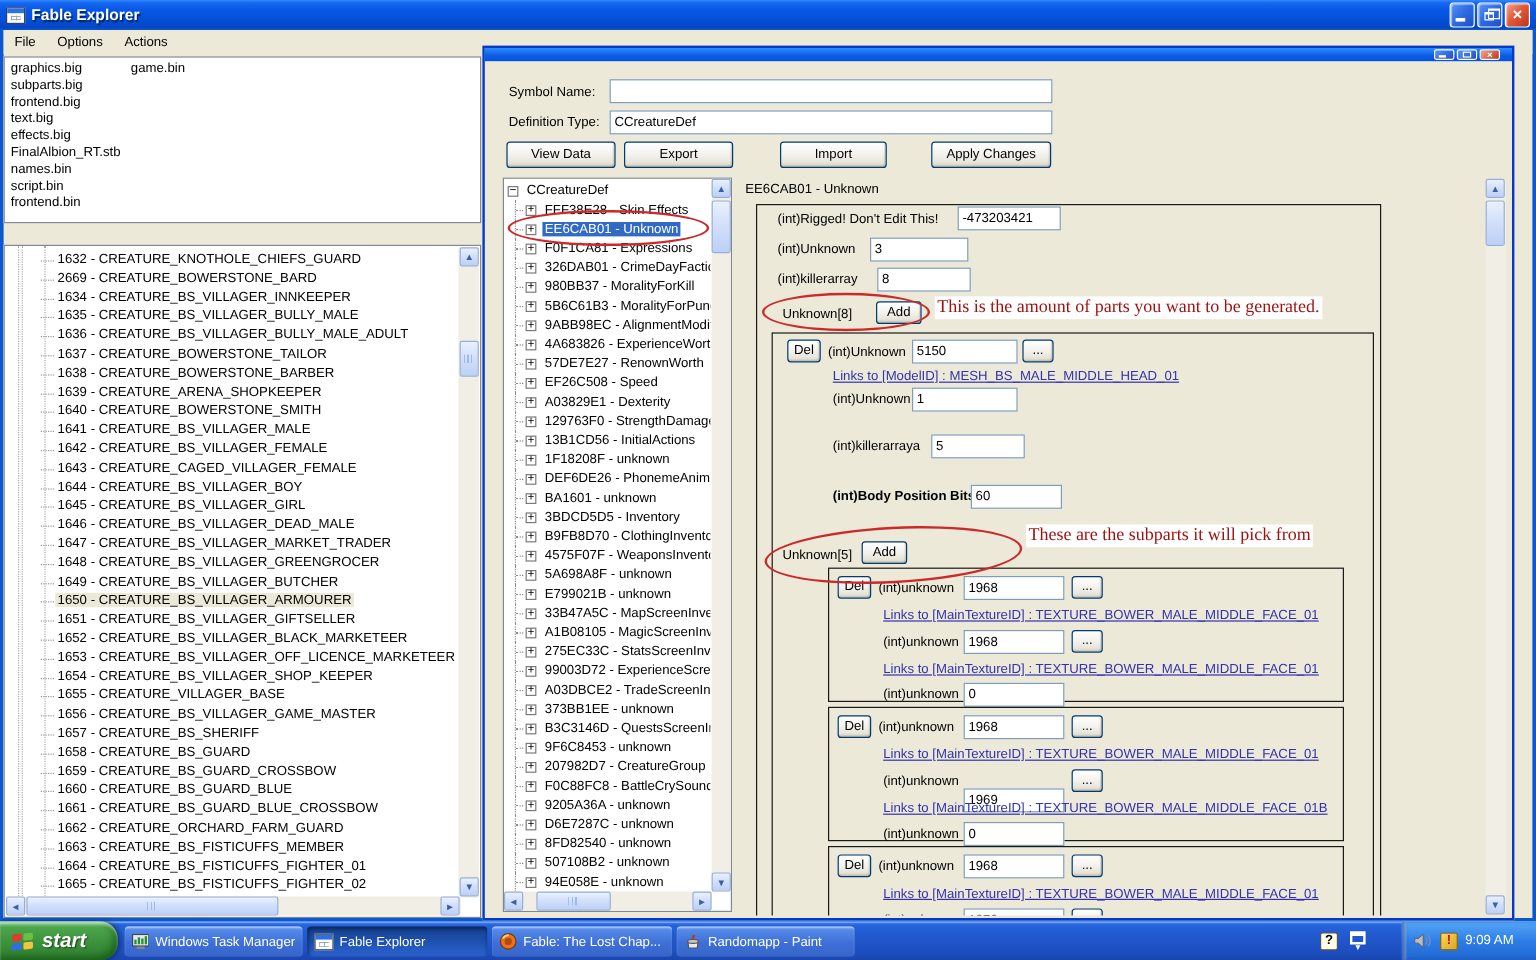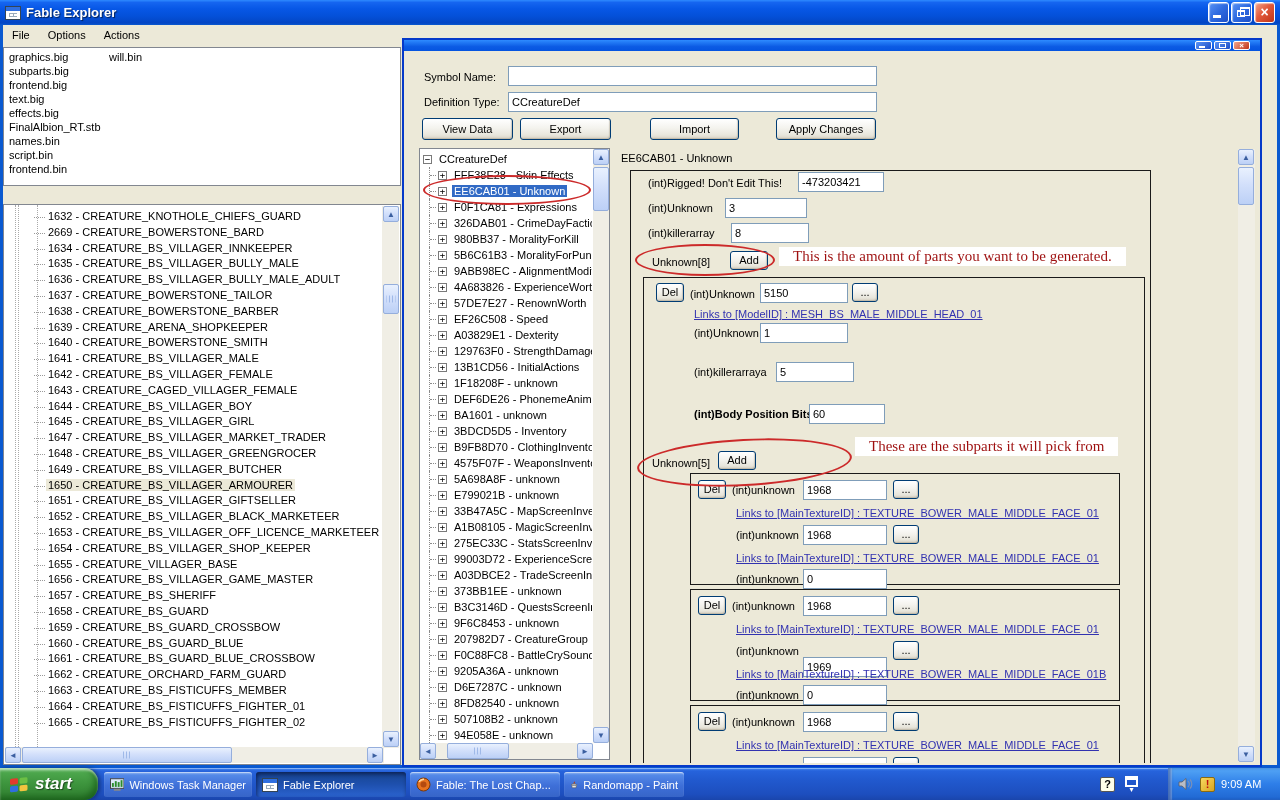--- a/index.html
+++ b/index.html
@@ -73,21 +73,21 @@
   .tree-children .trow::after{content:"";position:absolute;left:10px;top:8px;width:6px;border-top:1px dotted #8a8a8a;}
   .expbox{flex:none;width:9px;height:9px;border:1px solid #7A7A7A;background:#fff;
     font-family:"DejaVu Sans Mono",monospace;font-size:9px;line-height:7px;text-align:center;margin-right:5px;z-index:1;}
   .trow.root{padding-left:3px;}
 
   
   .detail{position:absolute;left:618px;top:149px;width:620px;height:614px;overflow:hidden;background:#ECE9D8;}
   .blackbox{position:absolute;border:1px solid #1a1a1a;}
   .link{position:absolute;color:#3232B0;text-decoration:underline;white-space:nowrap;}
   .annot{position:absolute;background:#fff;color:#9E1010;font-family:"Liberation Serif",serif;font-size:15px;
-    white-space:nowrap;padding:1px 14px;z-index:40;}
+    white-space:nowrap;padding:1px 2px;z-index:40;}
   .red-ellipse{position:absolute;border:2px solid #CC2A2A;border-radius:50%;z-index:45;}
 
   
   .taskbar{position:absolute;left:0;top:768px;width:1280px;height:32px;
     background:linear-gradient(180deg,#4A8DF3 0%,#2663DC 9%,#2159CE 38%,#1D4EBE 82%,#1A45AC 100%);
     box-shadow:inset 0 1px 0 rgba(255,255,255,.35);}
   .start-btn{position:absolute;left:0;top:0;width:98px;height:32px;border-radius:0 14px 14px 0;
     background:linear-gradient(180deg,#8CD08C 0%,#4CA64C 15%,#3D943D 50%,#2E7D2E 100%);
     color:#fff;font-weight:bold;font-style:italic;font-size:17px;display:flex;align-items:center;gap:6px;padding-left:9px;
     box-shadow:inset 0 2px 2px rgba(255,255,255,.45), inset -4px -3px 6px rgba(0,60,0,.45), 2px 0 4px rgba(0,0,0,.4);
@@ -149,21 +149,21 @@
         <div class="frow"><span class="rowlabel">subparts.big</span></div>
         <div class="frow"><span class="rowlabel">frontend.big</span></div>
         <div class="frow"><span class="rowlabel">text.big</span></div>
         <div class="frow"><span class="rowlabel">effects.big</span></div>
         <div class="frow"><span class="rowlabel">FinalAlbion_RT.stb</span></div>
         <div class="frow"><span class="rowlabel">names.bin</span></div>
         <div class="frow"><span class="rowlabel">script.bin</span></div>
         <div class="frow"><span class="rowlabel">frontend.bin</span></div>
       </div>
     <div class="abs" style="left:105px;top:2px;">
-        <div class="frow"><span class="rowlabel">will.bin</span></div>
+        <div class="frow"><span class="rowlabel">game.bin</span></div>
       </div>
   </div>
 
   <div class="panel" style="left:3px;top:204px;width:398px;height:561px;">
     <div class="vguide" style="left:11px;top:0;height:542px;"></div>
     <div class="vguide" style="left:14px;top:0;height:542px;"></div>
     <div class="vguide" style="left:33px;top:0;height:542px;"></div>
     <div class="abs" style="left:0;top:4px;width:378px;height:540px;overflow:hidden;">
         <div class="crow"><span class="rowlabel">1632 - CREATURE_KNOTHOLE_CHIEFS_GUARD</span></div>
         <div class="crow"><span class="rowlabel">2669 - CREATURE_BOWERSTONE_BARD</span></div>
@@ -172,20 +172,21 @@
         <div class="crow"><span class="rowlabel">1636 - CREATURE_BS_VILLAGER_BULLY_MALE_ADULT</span></div>
         <div class="crow"><span class="rowlabel">1637 - CREATURE_BOWERSTONE_TAILOR</span></div>
         <div class="crow"><span class="rowlabel">1638 - CREATURE_BOWERSTONE_BARBER</span></div>
         <div class="crow"><span class="rowlabel">1639 - CREATURE_ARENA_SHOPKEEPER</span></div>
         <div class="crow"><span class="rowlabel">1640 - CREATURE_BOWERSTONE_SMITH</span></div>
         <div class="crow"><span class="rowlabel">1641 - CREATURE_BS_VILLAGER_MALE</span></div>
         <div class="crow"><span class="rowlabel">1642 - CREATURE_BS_VILLAGER_FEMALE</span></div>
         <div class="crow"><span class="rowlabel">1643 - CREATURE_CAGED_VILLAGER_FEMALE</span></div>
         <div class="crow"><span class="rowlabel">1644 - CREATURE_BS_VILLAGER_BOY</span></div>
         <div class="crow"><span class="rowlabel">1645 - CREATURE_BS_VILLAGER_GIRL</span></div>
+        <div class="crow"><span class="rowlabel">1646 - CREATURE_BS_VILLAGER_DEAD_MALE</span></div>
         <div class="crow"><span class="rowlabel">1647 - CREATURE_BS_VILLAGER_MARKET_TRADER</span></div>
         <div class="crow"><span class="rowlabel">1648 - CREATURE_BS_VILLAGER_GREENGROCER</span></div>
         <div class="crow"><span class="rowlabel">1649 - CREATURE_BS_VILLAGER_BUTCHER</span></div>
         <div class="crow sel"><span class="rowlabel">1650 - CREATURE_BS_VILLAGER_ARMOURER</span></div>
         <div class="crow"><span class="rowlabel">1651 - CREATURE_BS_VILLAGER_GIFTSELLER</span></div>
         <div class="crow"><span class="rowlabel">1652 - CREATURE_BS_VILLAGER_BLACK_MARKETEER</span></div>
         <div class="crow"><span class="rowlabel">1653 - CREATURE_BS_VILLAGER_OFF_LICENCE_MARKETEER</span></div>
         <div class="crow"><span class="rowlabel">1654 - CREATURE_BS_VILLAGER_SHOP_KEEPER</span></div>
         <div class="crow"><span class="rowlabel">1655 - CREATURE_VILLAGER_BASE</span></div>
         <div class="crow"><span class="rowlabel">1656 - CREATURE_BS_VILLAGER_GAME_MASTER</span></div>
@@ -522,21 +523,21 @@
 
     <div class="taskbtn" style="left:410px;width:150px;">
       <svg width="15" height="15" viewBox="0 0 15 15">
         <circle cx="7.5" cy="7.5" r="6.5" fill="#E8731E" stroke="#7A3A08"></circle>
         <circle cx="7.5" cy="7.5" r="3" fill="#B34A10"></circle>
         <path d="M3 5 A6 6 0 0 1 8 2.2" stroke="#FFD9A0" fill="none" stroke-width="1.4"></path>
       </svg>
       <span>Fable: The Lost Chap...</span>
     </div>
 
-    <div class="taskbtn" style="left:564px;width:120px;">
+    <div class="taskbtn" style="left:564px;width:148px;">
       <svg width="15" height="14" viewBox="0 0 15 14">
         <path d="M3 6 L12 6 L11 12 L4 12 Z" fill="#E8E8E8" stroke="#555"></path>
         <rect x="6.5" y="1" width="2" height="6" fill="#B04020" transform="rotate(18 7.5 4)"></rect>
         <ellipse cx="7.5" cy="6.5" rx="4.5" ry="1.6" fill="#C8C8C8" stroke="#555"></ellipse>
       </svg>
       <span>Randomapp - Paint</span>
     </div>
 
     <div class="qicons">
       <span class="qicon">?</span>

